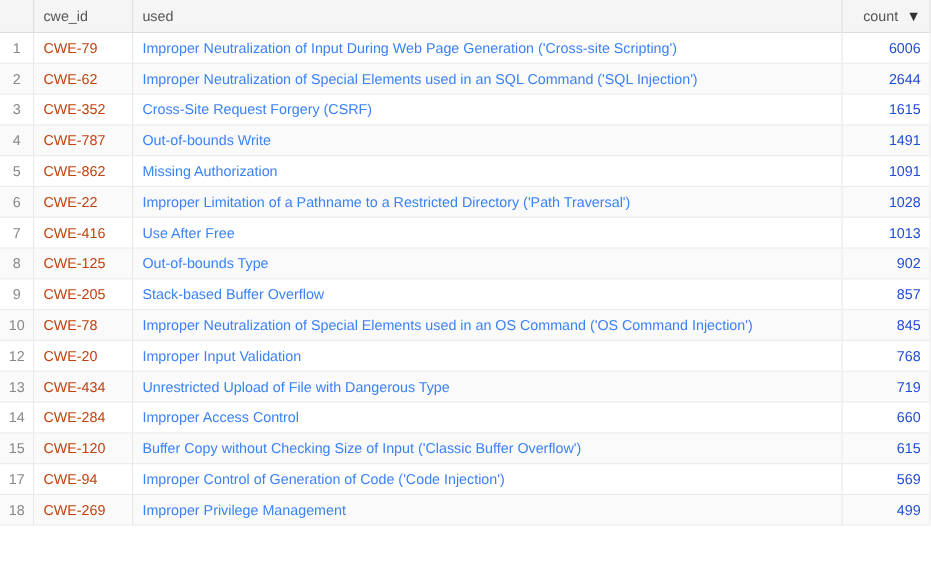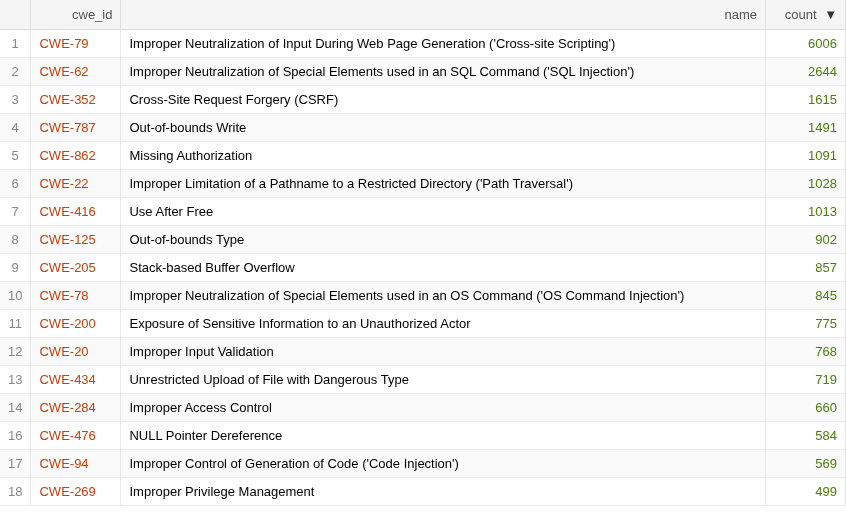--- a/index.html
+++ b/index.html
@@ -16,38 +16,39 @@
     table {
       width: 846px;
       border-collapse: collapse;
     }
     thead tr {
       background: #f5f5f5;
       border-bottom: 1px solid #ddd;
     }
     thead th {
       padding: 7px 8px;
-      text-align: right;
+      text-align: left;
       font-weight: 500;
       color: #555;
       font-size: 13px;
       border-right: 1px solid #e0e0e0;
     }
     thead th:first-child {
       width: 30px;
       text-align: center;
     }
     thead th.col-cwe {
       width: 90px;
     }
     thead th.col-name {
       
     }
     thead th.col-count {
       width: 80px;
+      text-align: right;
     }
     thead th.col-count .sort-indicator {
       display: inline-block;
       margin-left: 4px;
       color: #333;
     }
     tbody tr {
       border-bottom: 1px solid #ebebeb;
     }
     tbody tr:nth-child(even) {
@@ -60,40 +61,40 @@
     tbody td.col-index {
       text-align: center;
       color: #888;
       width: 30px;
     }
     tbody td.col-cwe {
       width: 90px;
       color: #c2410c;
     }
     tbody td.col-name {
-      color: #000000;
+      color: #3b82f6;
     }
     tbody td.col-count {
       width: 80px;
       text-align: right;
-      color: #4d7c0f;
+      color: #1d4ed8;
     }
   </style>
 </head>
 <body>
 
 <table>
   <thead>
     <tr>
       <th class=""></th>
       <th class="col-cwe">
         <span>cwe_id</span>
       </th>
       <th class="col-name">
-        <span>name</span>
+        <span>used</span>
       </th>
       <th class="col-count">
         <span>count</span>
         <span class="sort-indicator">▼</span>
       </th>
     </tr>
   </thead>
   <tbody id="table-body">
   <tr>
     <td class="col-index">1</td>
@@ -149,48 +150,42 @@
     <td class="col-name">Stack-based Buffer Overflow</td>
     <td class="col-count">857</td>
   </tr>
       <tr>
     <td class="col-index">10</td>
     <td class="col-cwe">CWE-78</td>
     <td class="col-name">Improper Neutralization of Special Elements used in an OS Command ('OS Command Injection')</td>
     <td class="col-count">845</td>
   </tr>
       <tr>
-    <td class="col-index">11</td>
-    <td class="col-cwe">CWE-200</td>
-    <td class="col-name">Exposure of Sensitive Information to an Unauthorized Actor</td>
-    <td class="col-count">775</td>
-  </tr>
-      <tr>
     <td class="col-index">12</td>
     <td class="col-cwe">CWE-20</td>
     <td class="col-name">Improper Input Validation</td>
     <td class="col-count">768</td>
   </tr>
       <tr>
     <td class="col-index">13</td>
     <td class="col-cwe">CWE-434</td>
     <td class="col-name">Unrestricted Upload of File with Dangerous Type</td>
     <td class="col-count">719</td>
   </tr>
       <tr>
     <td class="col-index">14</td>
     <td class="col-cwe">CWE-284</td>
     <td class="col-name">Improper Access Control</td>
     <td class="col-count">660</td>
   </tr>
       <tr>
-    <td class="col-index">16</td>
-    <td class="col-cwe">CWE-476</td>
-    <td class="col-name">NULL Pointer Dereference</td>
-    <td class="col-count">584</td>
+    <td class="col-index">15</td>
+    <td class="col-cwe">CWE-120</td>
+    <td class="col-name">Buffer Copy without Checking Size of Input ('Classic Buffer Overflow')</td>
+    <td class="col-count">615</td>
   </tr>
       <tr>
     <td class="col-index">17</td>
     <td class="col-cwe">CWE-94</td>
     <td class="col-name">Improper Control of Generation of Code ('Code Injection')</td>
     <td class="col-count">569</td>
   </tr>
       <tr>
     <td class="col-index">18</td>
     <td class="col-cwe">CWE-269</td>

